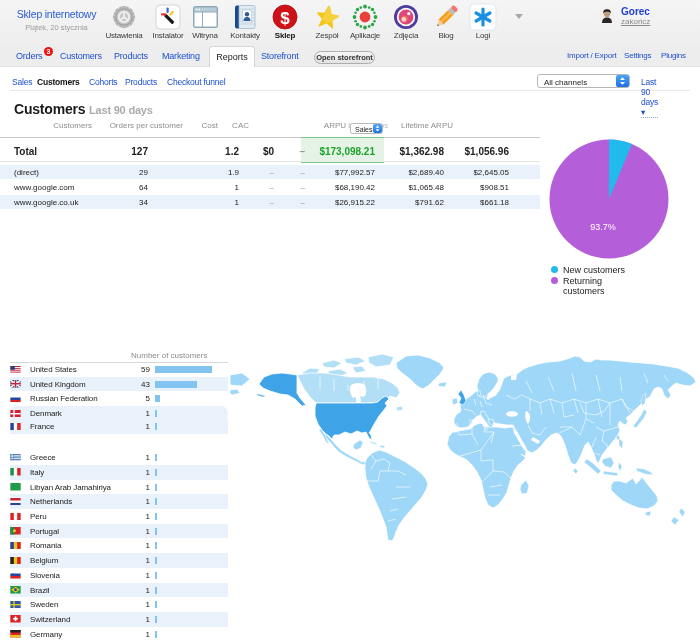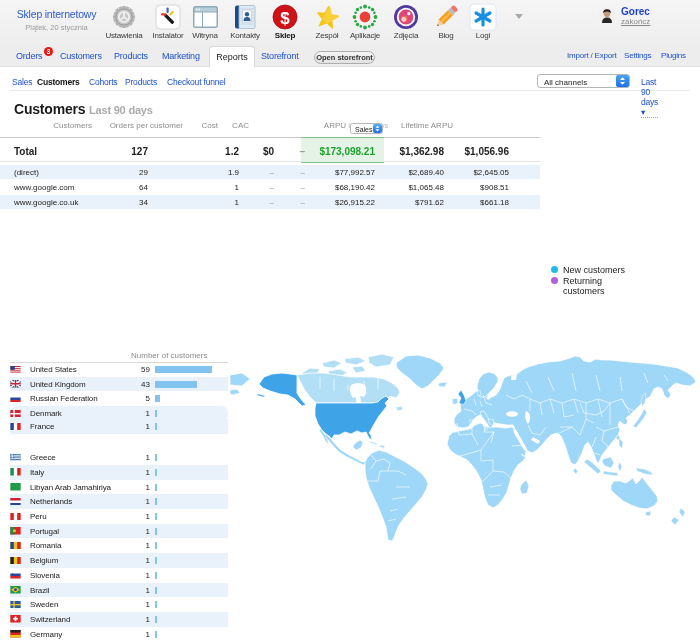--- a/index.html
+++ b/index.html
@@ -332,20 +332,27 @@
     <div class="cell" style="left:14px;">www.google.co.uk</div>
     <div class="cell nr" style="right:392px;">34</div>
     <div class="cell nr" style="right:301px;">1</div>
     <div class="cell nr" style="right:266px;color:#999;">–</div>
     <div class="cell nr" style="right:235px;color:#999;">–</div>
     <div class="cell nr" style="right:165px;">$26,915.22</div>
     <div class="cell nr" style="right:96px;">$791.62</div>
     <div class="cell nr" style="right:31px;">$661.18</div>
   </div>
 
+  <div id="pie">
+    <svg width="140" height="140" viewBox="0 0 140 140">
+      <circle cx="69" cy="69" r="59.5" fill="#b45fd9"></circle>
+      <path d="M69,69 L69,9.5 A59.5,59.5 0 0 1 91.94,14.1 Z" fill="#20bbec"></path>
+      <text x="63" y="100" font-size="9" fill="#fff" text-anchor="middle" font-family="Liberation Sans">93.7%</text>
+    </svg>
+  </div>
   <div class="dot" style="left:551px;top:266px;background:#20bbec;"></div>
   <div class="leg" style="left:563px;top:265px;">New customers</div>
   <div class="dot" style="left:551px;top:277px;background:#b45fd9;"></div>
   <div class="leg" style="left:563px;top:276px;">Returning customers</div>
 
   <div id="ctable">
       <div class="hd">Number of customers</div>
   <div style="position:absolute;left:10px;top:13px;width:218px;height:1px;background:#d8d8d8;"></div>
   <div class="crow" style="top:13.0px;">
         <svg class="flag" width="11" height="8" viewBox="0 0 11 8">

